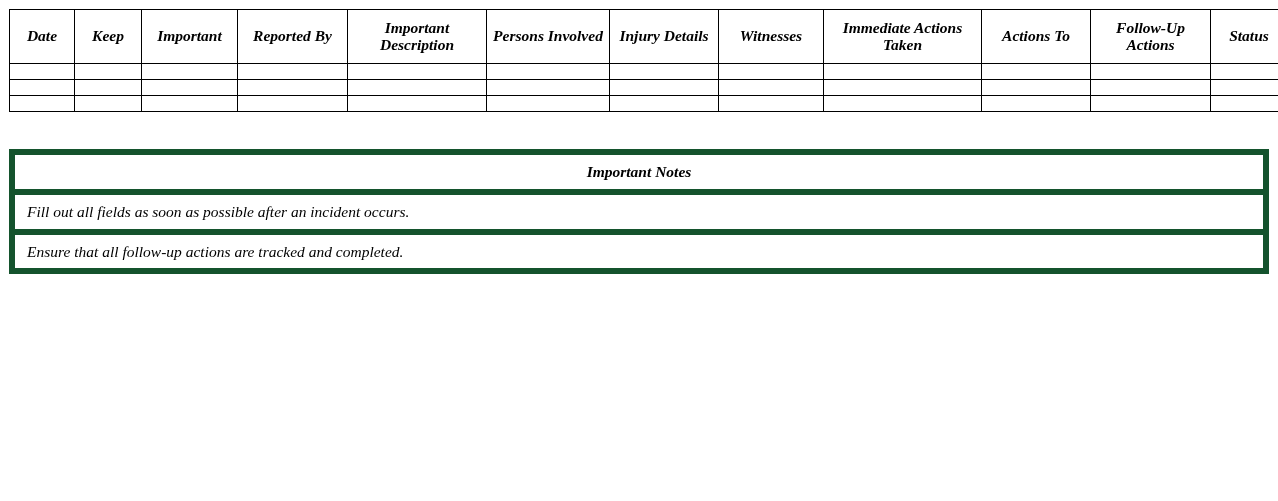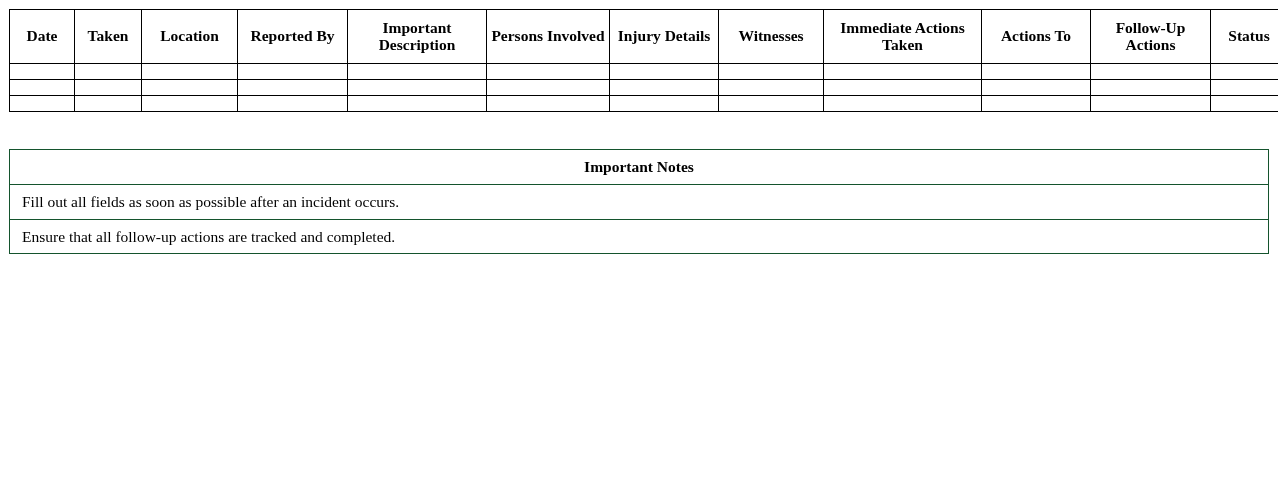--- a/index.html
+++ b/index.html
@@ -14,20 +14,21 @@
     color: #000000;
     overflow: hidden;
   }
 
   .page {
     position: relative;
     width: 1278px;
     height: 501px;
     box-sizing: border-box;
     padding: 9px 0 0 9px;
+    font-style: italic;
   }
 
   
   table.incident-log {
     border-collapse: collapse;
     table-layout: fixed;
     width: 1260px;
     margin: 0;
   }
   table.incident-log th,
@@ -66,21 +67,21 @@
   .notes-wrap {
     margin-top: 37px;
   }
   table.notes {
     border-collapse: collapse;
     table-layout: fixed;
     width: 1260px;
   }
   table.notes th,
   table.notes td {
-    border: 1px solid #14532d;
+    border: 6px solid #14532d;
     font-size: 15.5px;
     line-height: 1.15;
   }
   table.notes th {
     font-weight: bold;
     text-align: center;
     padding: 8px 4px;
   }
   table.notes td {
     text-align: left;
@@ -89,22 +90,22 @@
 </style>
 </head>
 <body>
 
 <div class="page">
 
   <table class="incident-log">
     <thead>
       <tr>
         <th class="c-date">Date</th>
-        <th class="c-time">Taken</th>
-        <th class="c-location">Location</th>
+        <th class="c-time">Keep</th>
+        <th class="c-location">Important</th>
         <th class="c-reportedby">Reported By</th>
         <th class="c-incidentdesc">Important Description</th>
         <th class="c-persons">Persons Involved</th>
         <th class="c-injury">Injury Details</th>
         <th class="c-witnesses">Witnesses</th>
         <th class="c-immediate">Immediate Actions Taken</th>
         <th class="c-reportedto">Actions To</th>
         <th class="c-followup">Follow-Up Actions</th>
         <th class="c-status">Status</th>
 

